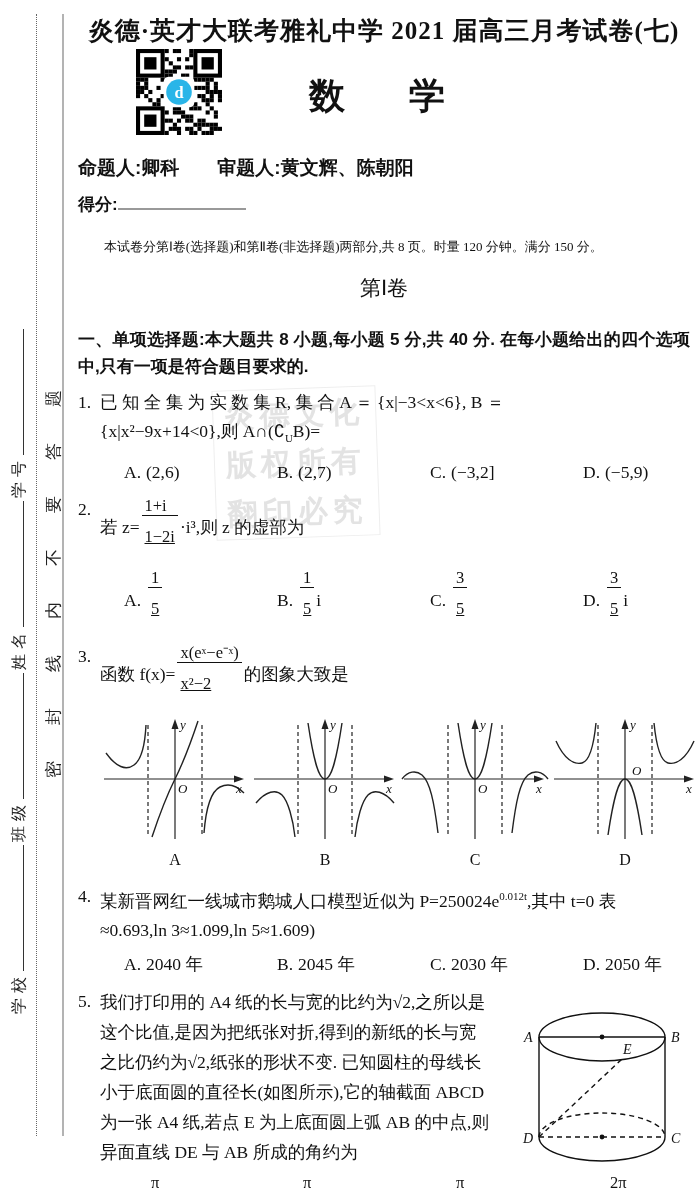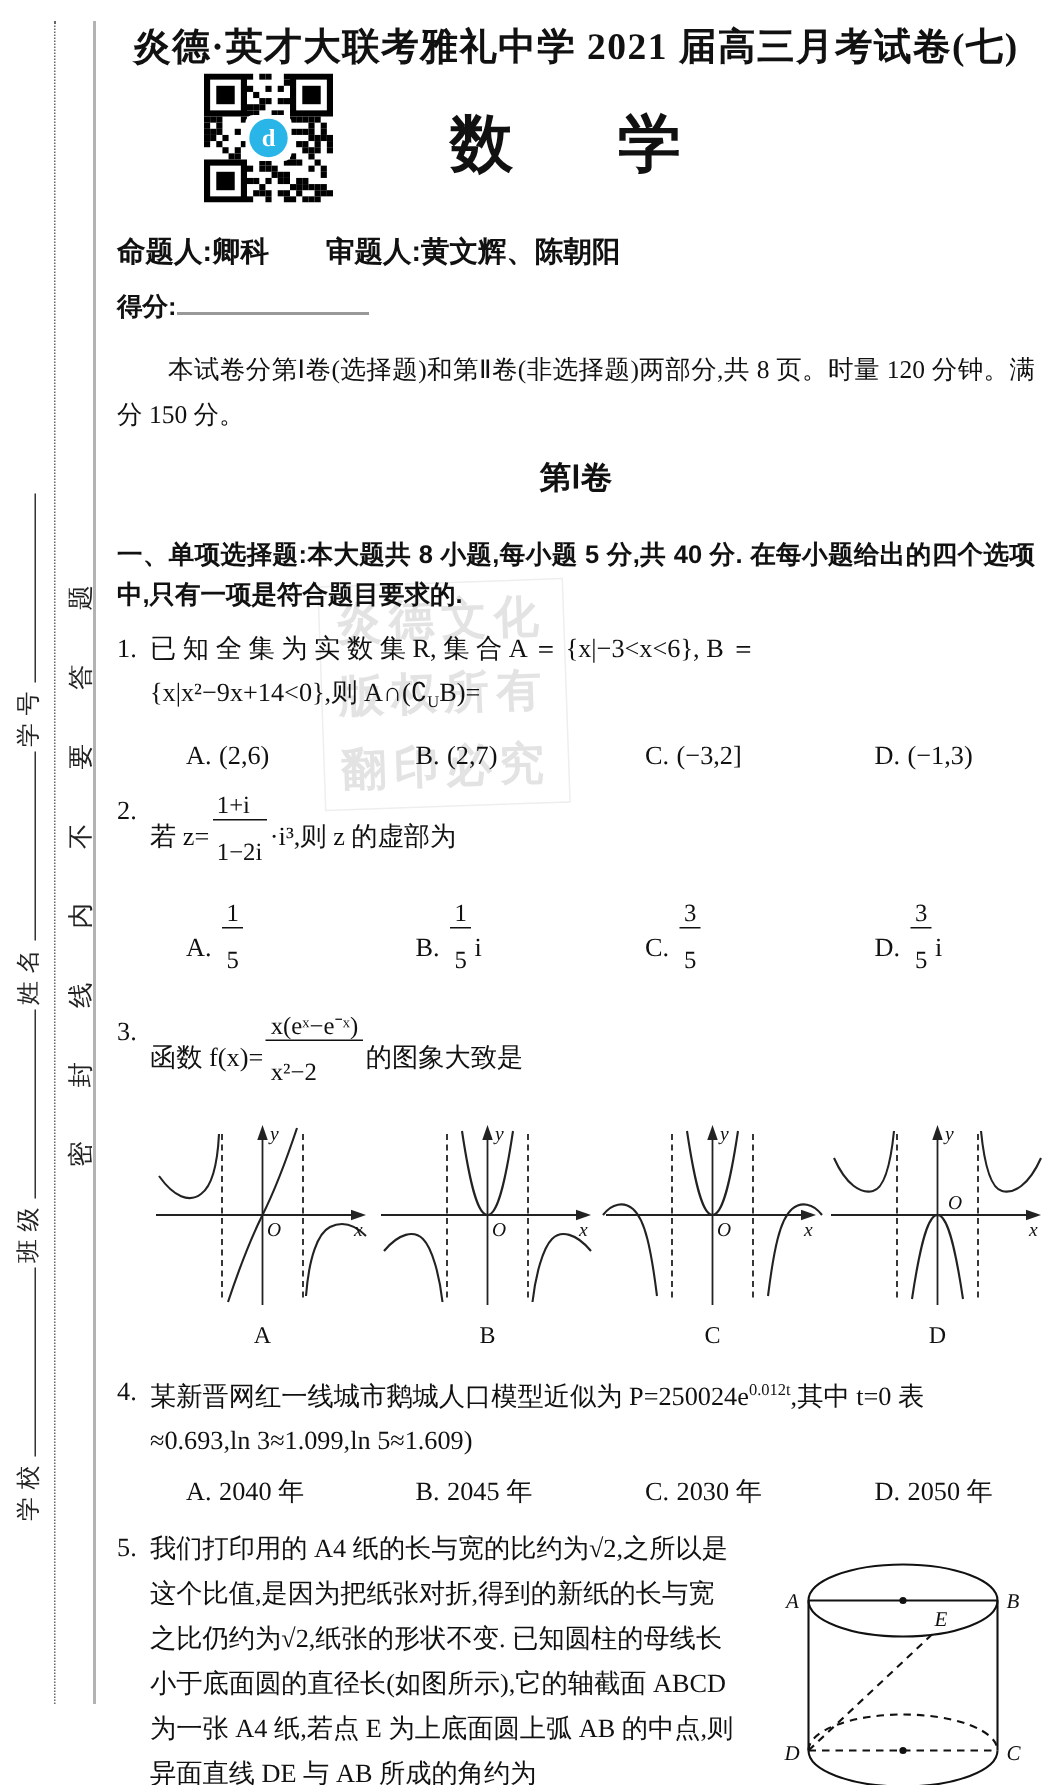--- a/index.html
+++ b/index.html
@@ -20,44 +20,44 @@
   .watermark { position:absolute; left:214px; top:388px; width:164px; height:150px; z-index:0;
                border:1px solid #eeeeee; text-align:center; transform:rotate(-2deg);
                font-family:"Liberation Sans", sans-serif; font-weight:bold;
                font-size:30px; color:#e3e3e3; letter-spacing:5px; line-height:49px; }
 
   
   .content { position:absolute; left:78px; top:8px; width:612px; z-index:1; }
 
   .exam-title { text-align:center; font-weight:bold; font-size:25px; letter-spacing:1px; margin-top:6px; }
   .header-sub { position:relative; height:98px; display:flex; align-items:center; justify-content:center; }
-  .subject { font-family:"Liberation Sans", sans-serif; font-weight:bold; font-size:42px; letter-spacing:14px; }
+  .subject { font-family:"Liberation Sans", sans-serif; font-weight:bold; font-size:36px; letter-spacing:14px; }
   .qr { position:absolute; left:58px; top:2px; width:86px; height:86px; }
   .authors { text-align:left; font-family:"Liberation Sans", sans-serif; font-weight:bold; font-size:19px; margin-top:10px; }
   .score-row { text-align:left; font-family:"Liberation Sans", sans-serif; font-weight:bold; font-size:17px; margin-top:12px; padding-right:4px; }
   .score-row .score-line { display:inline-block; width:128px; height:14px; border-bottom:2px solid #999; }
 
-  .intro { margin-top:16px; font-size:17px; line-height:30px; text-indent:2em; text-align:justify; }
-  .part-title { text-align:center; font-weight:bold; font-size:21px; margin-top:12px; }
+  .intro { margin-top:16px; font-size:13px; line-height:30px; text-indent:2em; text-align:justify; }
+  .part-title { text-align:center; font-weight:normal; font-size:21px; margin-top:12px; }
   .instruction { margin-top:24px; font-family:"Liberation Sans", sans-serif; font-weight:bold;
                  font-size:17px; line-height:27px; text-align:justify; }
 
   .q { position:relative; padding-left:22px; font-size:17.5px; line-height:29px; margin-top:8px; }
   .qno { position:absolute; left:0; top:0; }
   .qline { white-space:nowrap; }
   .opt-row { display:flex; align-items:center; padding-left:24px; margin-top:5px; font-size:17.5px; }
   .opt { width:153px; display:flex; align-items:center; }
   .opt:last-child { width:auto; }
   .opt .olabel { margin-right:5px; }
   sub,sup { font-size:11px; }
 
   .frac { display:inline-block; vertical-align:middle; text-align:left; line-height:1.1;
           font-size:16.5px; margin:2px 2px 4px 2px; }
   .frac .num { display:block; padding:0 3px; }
-  .frac .den { display:block; border-top:1.2px solid #111; padding:12px 3px; }
+  .frac .den { display:block; border-top:1.2px solid #111; padding:12px 3px;text-decoration:underline; }
   .mathline { white-space:nowrap; }
 
   
   .graph-row { display:flex; margin-top:6px; }
   .graph { width:153px; text-align:center; }
   .graph svg { display:block; }
   .graph .glabel { font-size:16px; margin-top:2px; }
 
   
   .q5-wrap { padding-right:182px; }
@@ -249,21 +249,21 @@
         <span class="opt">
             <span class="olabel">B.</span>
             <span>(2,7)</span>
           </span>
         <span class="opt">
             <span class="olabel">C.</span>
             <span>(−3,2]</span>
           </span>
         <span class="opt">
             <span class="olabel">D.</span>
-            <span>(−1,3)</span>
+            <span>(−5,9)</span>
           </span>
       </div>
     </div>
 
     <div class="q">
       <span class="qno">2.</span>
       <div class="mathline">
         <span>若 z=</span><span class="frac"><span class="num">1+i</span><span class="den">1−2i</span></span><span>·i³,则 z 的虚部为</span>
       </div>
       <div class="opt-row">

